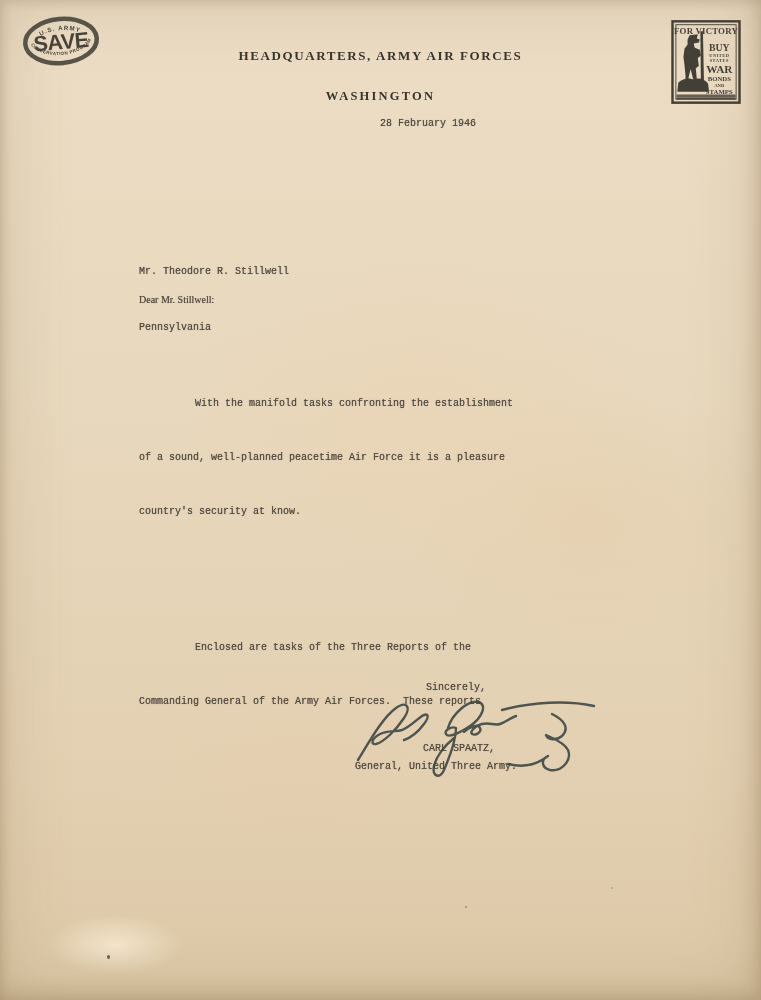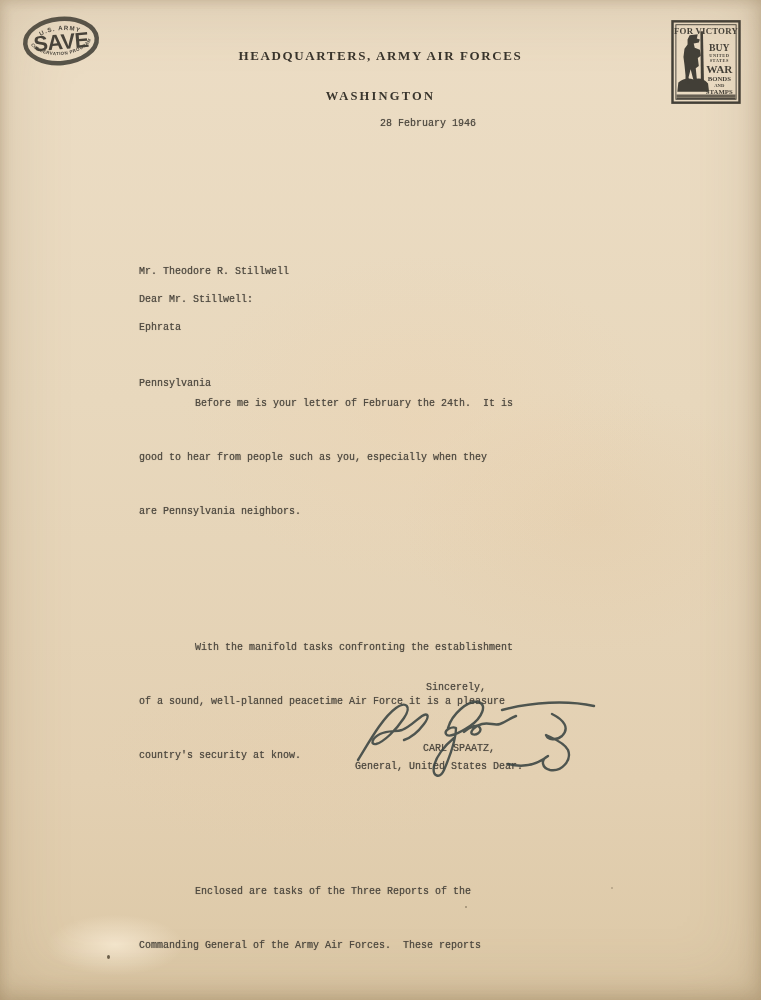--- a/index.html
+++ b/index.html
@@ -38,21 +38,21 @@
   }
   .letterhead{
     left:0;right:0;text-align:center;
     font-family:"Liberation Serif","DejaVu Serif",serif;
     font-weight:bold;color:var(--letterpress-ink);
   }
   .lh1{top:48px;font-size:13px;letter-spacing:1.6px;}
   .lh2{top:79px;font-size:12.5px;letter-spacing:2.2px;margin-top:10px;}
   .date{left:380px;top:115px;}
   .recipient{left:139px;top:226px;line-height:18.6px;}
-  .salutation{left:139px;top:291px;}
+  .salutation{left:139px;top:291px;font-family:Liberation Serif, serif;}
   .body-block{left:139px;top:323px;width:512px;}
   .para{margin:0 0 10px 0;}
   .para .line{height:18px;}
   .para .indent{padding-left:56px;}
   .closing{left:426px;top:679px;}
   .typed-name{left:423px;top:740px;}
   .typed-title{left:355px;top:758px;}
   .sig-svg{left:352px;top:694px;width:256px;height:96px;}
   .stamp-save{left:20px;top:14px;width:82px;height:54px;transform:rotate(-5deg);opacity:0.93;}
   .stamp-victory{left:671px;top:20px;width:70px;height:84px;opacity:0.95;}
@@ -107,51 +107,45 @@
     </g>
   </svg>
 
   <div class="abs letterhead lh1">HEADQUARTERS, ARMY AIR FORCES</div>
   <div class="abs letterhead lh2">WASHINGTON</div>
 
   <div class="abs tw date">28 February 1946</div>
 
   <div class="abs tw recipient">
     <div class="line">Mr. Theodore R. Stillwell</div>
-    <div class="line">Ephrata</div>
     <div class="line">Pennsylvania</div>
   </div>
 
   <div class="abs tw salutation">Dear Mr. Stillwell:</div>
 
   <div class="abs tw body-block">
-    <div class="para">
-      <div class="line indent">Before me is your letter of February the 24th.  It is</div>
-      <div class="line">good to hear from people such as you, especially when they</div>
-      <div class="line">are Pennsylvania neighbors.</div>
-    </div>
     <div class="para">
       <div class="line indent">With the manifold tasks confronting the establishment</div>
       <div class="line">of a sound, well-planned peacetime Air Force it is a pleasure</div>
       <div class="line">country's security at know.</div>
     </div>
     <div class="para">
       <div class="line indent">Enclosed are tasks of the Three Reports of the</div>
       <div class="line">Commanding General of the Army Air Forces.  These reports</div>
       
       
     </div>
     
     
   </div>
 
   <div class="abs tw closing">Sincerely,</div>
 
   <div class="abs tw typed-name">CARL SPAATZ,</div>
-  <div class="abs tw typed-title">General, United States Dear.</div>
+  <div class="abs tw typed-title">General, United Three Army.</div>
 
   <svg class="abs sig-svg" viewBox="0 0 256 96" xmlns="http://www.w3.org/2000/svg" fill="none" stroke="#3a4442" stroke-width="2.4" stroke-linecap="round" stroke-linejoin="round" opacity="0.88">
     <path d="M 6,66 C 16,50 30,24 44,14 C 54,7 60,12 52,24 C 44,36 32,48 24,50 C 18,51 20,44 28,40 C 36,36 44,38 50,36 C 58,33 64,26 70,22 C 76,18 78,22 72,30 C 66,38 58,44 52,46"></path>
     <path d="M 96,34 C 100,20 116,6 126,8 C 136,10 130,24 118,32 C 106,40 96,44 94,40 C 92,36 100,32 104,34 C 104,44 98,62 92,76 C 88,85 80,83 82,72 C 84,63 92,52 102,44"></path>
     <path d="M 112,38 C 118,32 126,30 128,34 C 130,38 124,42 120,40 C 118,38 122,32 130,30 C 138,28 142,32 148,30 C 154,28 158,24 164,22"></path>
     <path d="M 150,16 C 180,8 215,6 242,12"></path>
     <path d="M 200,20 C 212,26 218,34 210,42 C 204,47 196,46 194,41 C 200,44 212,48 216,56 C 220,66 210,78 198,76 C 190,74 188,66 196,62 C 186,70 172,74 156,70"></path>
   </svg>
 
   <div class="speck s1"></div>

